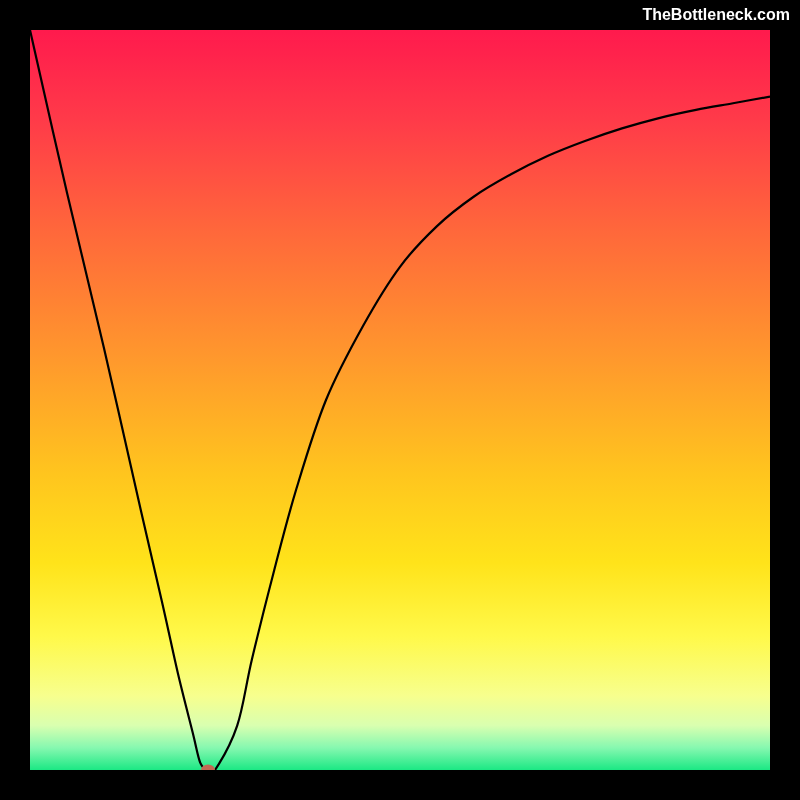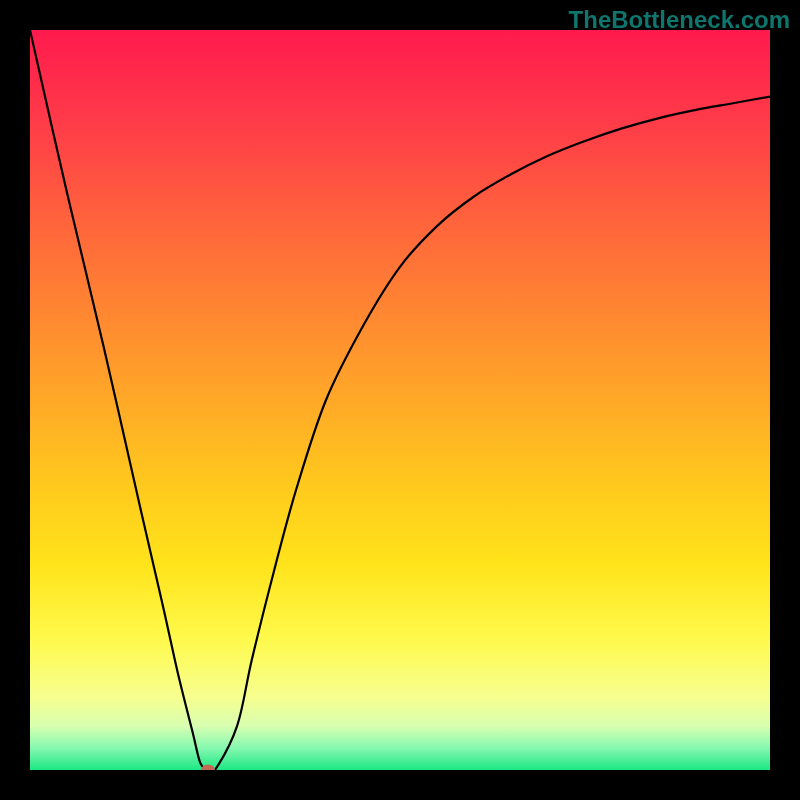--- a/index.html
+++ b/index.html
@@ -26,23 +26,23 @@
   }
   .gradient-bg {
     position: absolute;
     inset: 0;
   }
   .watermark {
     position: absolute;
     top: 6px;
     right: 10px;
     font-family: Arial, Helvetica, sans-serif;
-    font-size: 24px;
+    font-size: 16px;
     font-weight: 600;
-    color: #0f766e;
+    color: #ffffff;
   }
   svg.curve {
     position: absolute;
     inset: 0;
   }
   .marker {
     position: absolute;
     width: 14px;
     height: 11px;
     border-radius: 50%;

